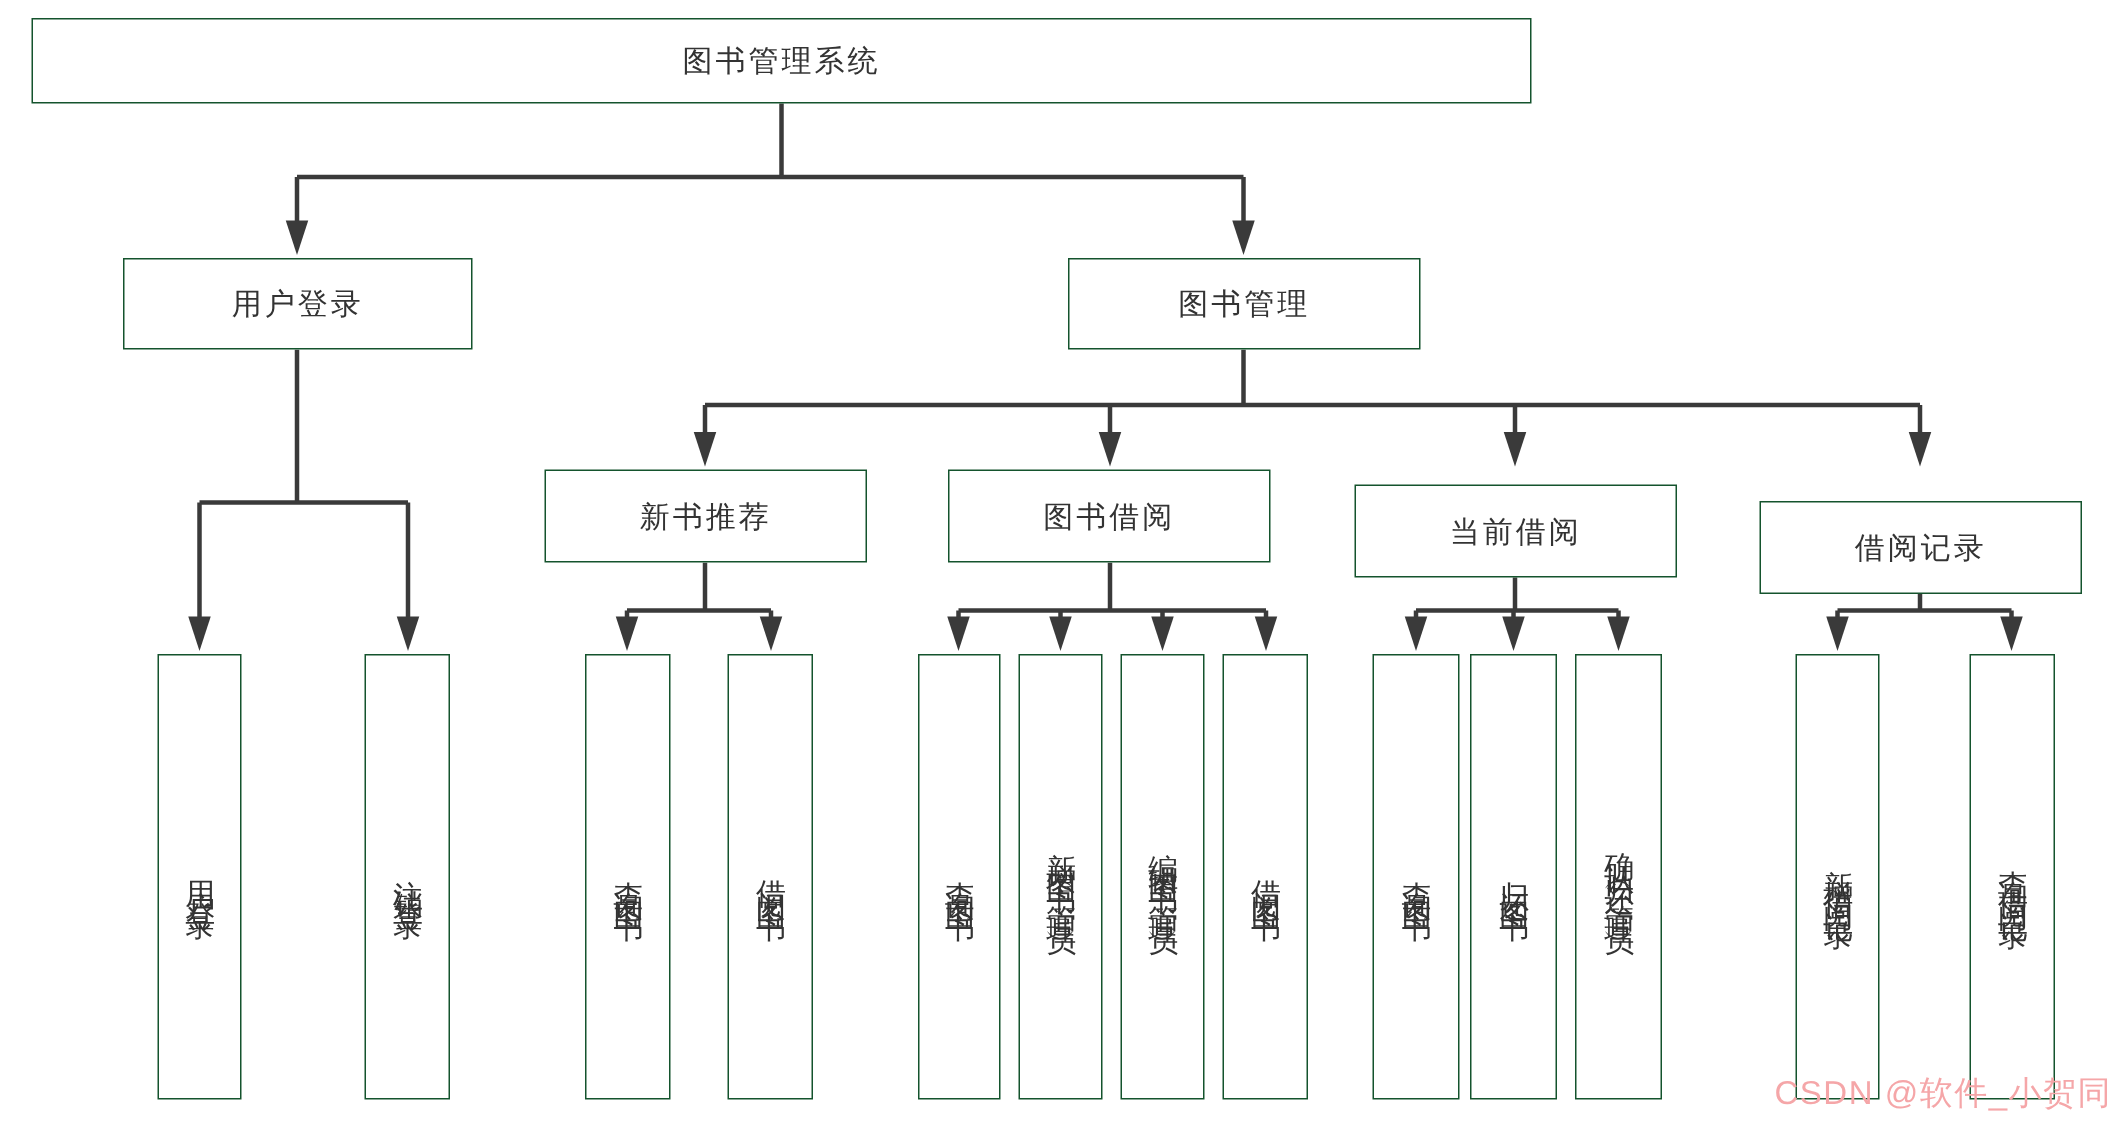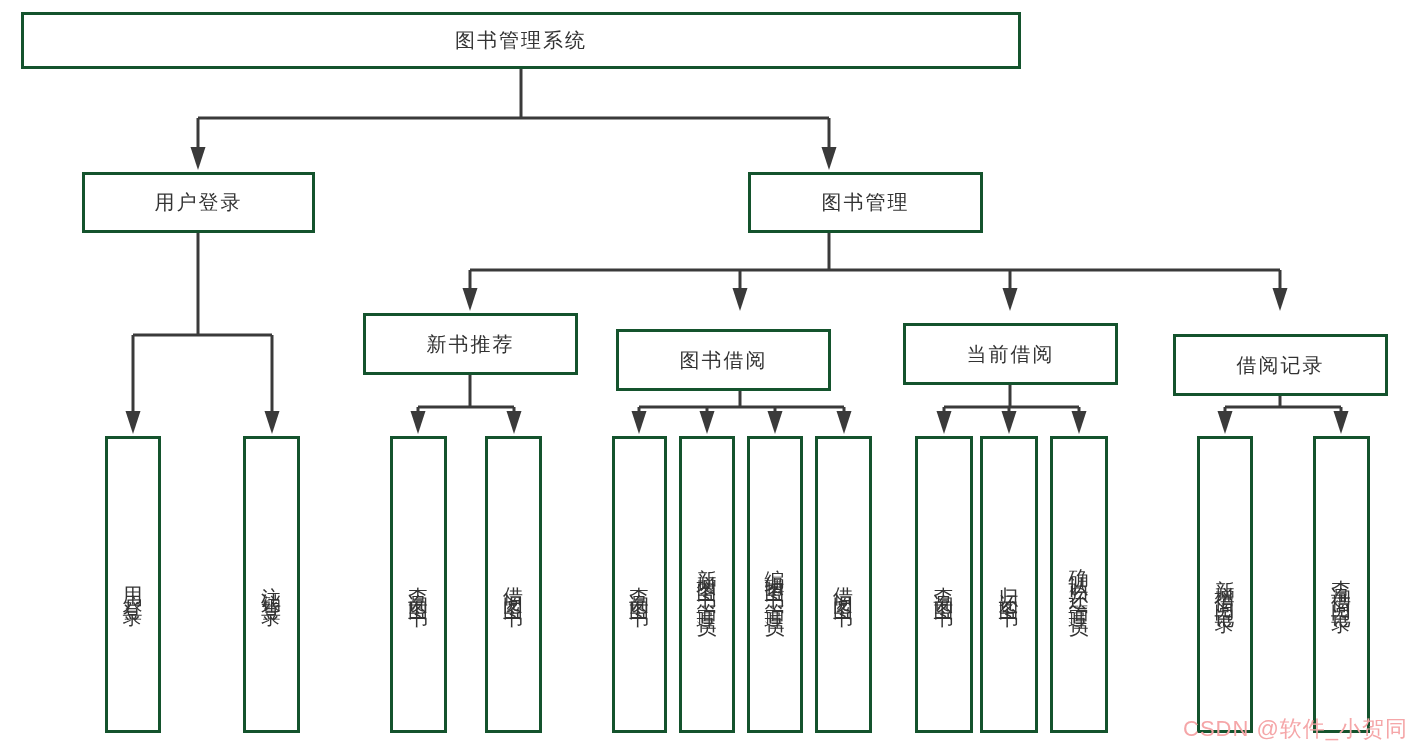--- a/index.html
+++ b/index.html
@@ -8,21 +8,21 @@
     width:1405px;height:747px;
     background:#ffffff;
     font-family:"Liberation Sans","DejaVu Sans",sans-serif;
     overflow:hidden;
   }
   .connectors{position:absolute;left:0;top:0;z-index:1;}
   .node{
     position:absolute;
     box-sizing:border-box;
     background:#ffffff;
-    border:3px solid #14532d;
+    border:1px solid #14532d;
     display:flex;
     align-items:center;
     justify-content:center;
     color:#333333;
     z-index:2;
   }
   .hnode{
     font-size:20px;
     letter-spacing:2px;
     white-space:nowrap;
@@ -121,28 +121,28 @@
     </g>
   </svg>
 
   <div class="node hnode" style="left:21px;top:12px;width:1000px;height:57px;">
     <span>图书管理系统</span>
   </div>
 
   <div class="node hnode" style="left:82px;top:172px;width:233px;height:61px;">
     <span>用户登录</span>
   </div>
-  <div class="node hnode" style="left:712px;top:172px;width:235px;height:61px;margin-left:36px;">
+  <div class="node hnode" style="left:712px;top:172px;width:235px;height:61px;">
     <span>图书管理</span>
   </div>
 
   <div class="node hnode" style="left:363px;top:313px;width:215px;height:62px;font-family:Liberation Serif, serif;">
     <span>新书推荐</span>
   </div>
-  <div class="node hnode" style="left:616px;top:313px;width:215px;height:62px;margin-top:16px;">
+  <div class="node hnode" style="left:632px;top:313px;width:215px;height:62px;">
     <span>图书借阅</span>
   </div>
   <div class="node hnode" style="left:903px;top:323px;width:215px;height:62px;">
     <span>当前借阅</span>
   </div>
   <div class="node hnode" style="left:1173px;top:313px;width:215px;height:62px;margin-top:21px;">
     <span>借阅记录</span>
   </div>
 
   <div class="node leaf" style="left:105px;top:436px;width:56px;height:297px;">

